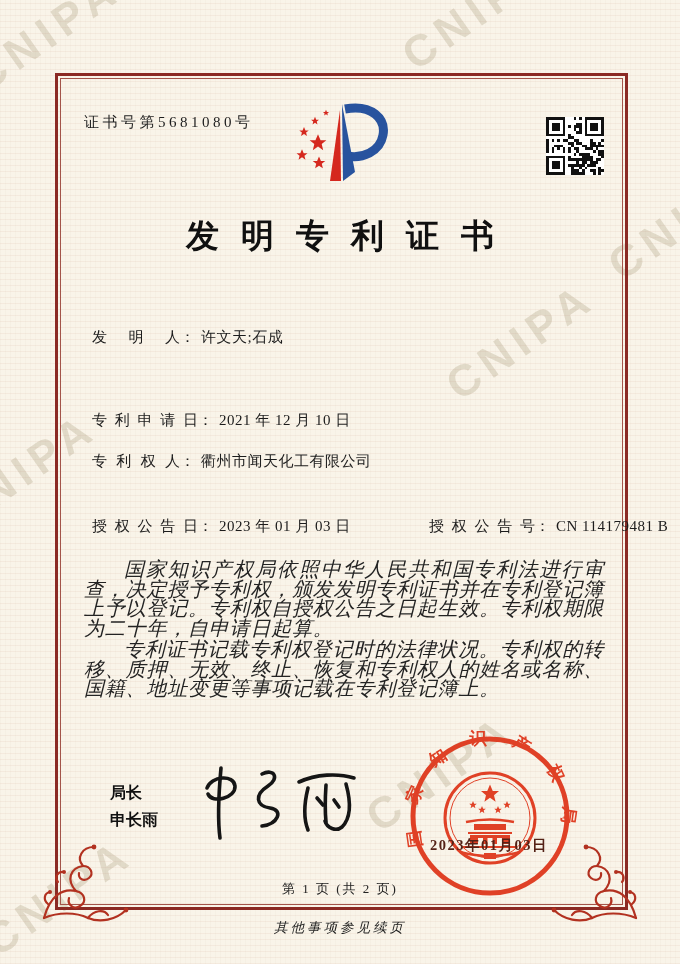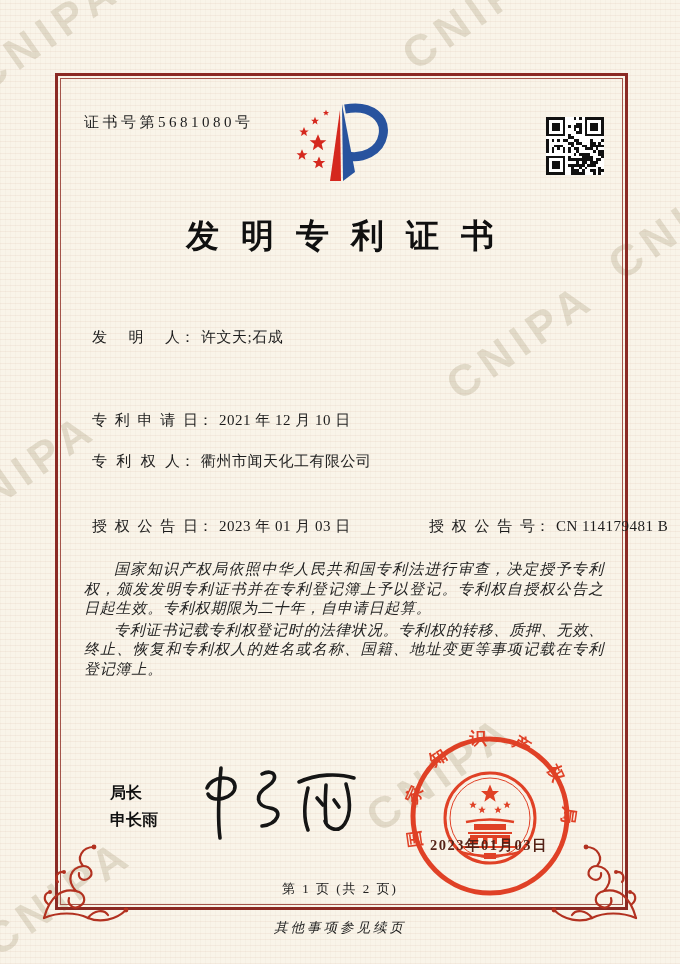--- a/index.html
+++ b/index.html
@@ -50,21 +50,21 @@
   .row{position:absolute;left:92px;z-index:4;font-size:15px;line-height:22px;white-space:nowrap;color:#1c1c1c;}
   .r1{top:283px;} .r2{top:326px;} .r3{top:368px;} .r4{top:409px;}
   .r5{top:450px;} .r6{top:490px;} .r7{top:515px;}
   .lab{display:inline-block;width:88px;text-align:justify;text-align-last:justify;vertical-align:top;}
   .lab.w5{width:106px;}
   .colon{display:inline-block;margin-right:6px;}
   .val{letter-spacing:0.5px;}
   .grant2{position:absolute;left:337px;top:0;}
   
   .paras{position:absolute;left:84px;top:560px;width:520px;z-index:4;
-    font-size:15px;line-height:19.5px;letter-spacing:0.8px;font-style:italic;color:#232323;text-align:justify;}
+    font-size:20px;line-height:19.5px;letter-spacing:0.8px;font-style:italic;color:#232323;text-align:justify;}
   .paras p{margin:0;text-indent:2em;}
   .paras p+p{margin-top:2px;}
   
   .signer-title{position:absolute;left:110px;top:783px;z-index:4;font-family:"Liberation Sans","DejaVu Sans",sans-serif;font-weight:600;font-size:16px;color:#111;}
   .signer-name{position:absolute;left:110px;top:810px;z-index:4;font-family:"Liberation Sans","DejaVu Sans",sans-serif;font-weight:600;font-size:16px;color:#111;}
   .sig{position:absolute;left:196px;top:758px;width:175px;height:88px;z-index:4;}
   
   .seal{position:absolute;left:400px;top:726px;width:180px;height:180px;z-index:6;opacity:0.96;}
   
   .page-info{position:absolute;left:0;right:0;top:880px;z-index:4;text-align:center;font-size:13px;letter-spacing:2px;color:#222;}

